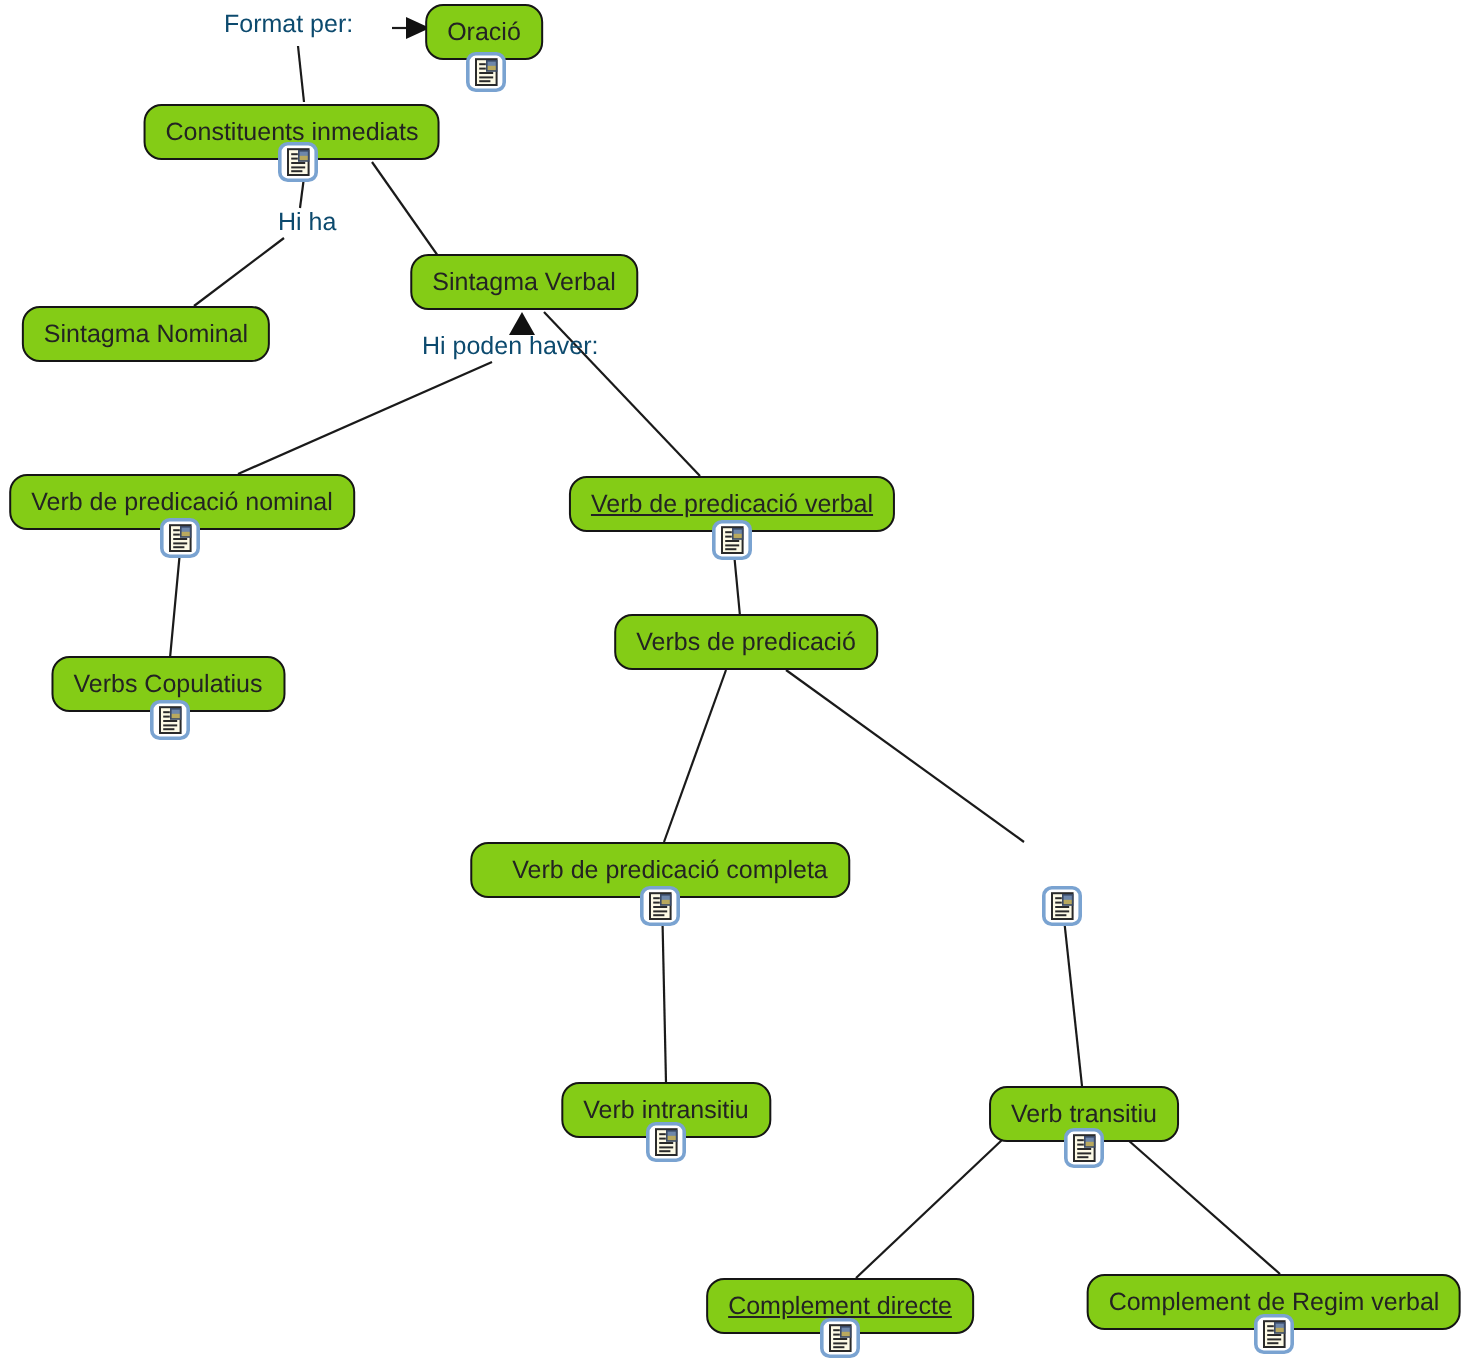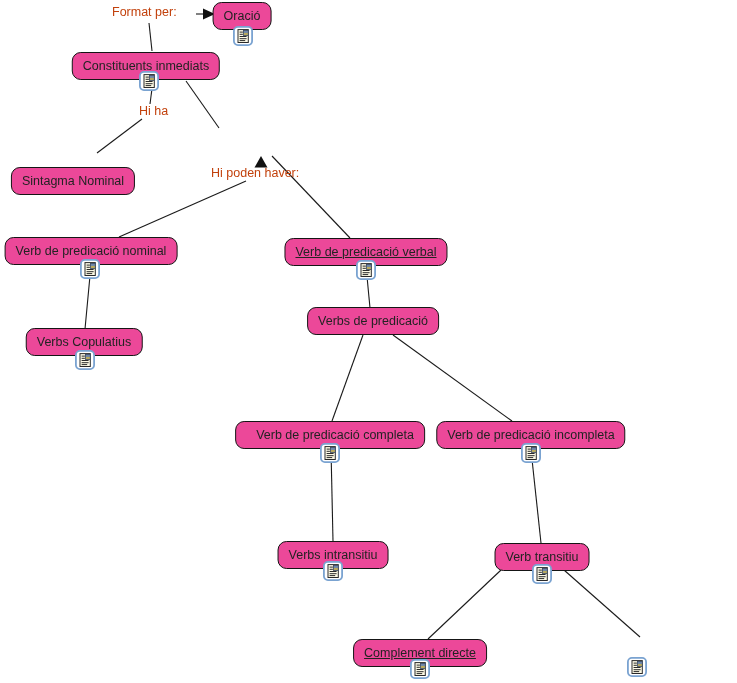--- a/index.html
+++ b/index.html
@@ -5,27 +5,27 @@
   html,body{margin:0;padding:0;background:#ffffff;}
   .canvas{
     position:relative;width:737px;height:683px;background:#ffffff;
     overflow:hidden;font-family:"Liberation Sans",sans-serif;
   }
   .wires{position:absolute;left:0;top:0;z-index:0;}
   .wires line{stroke:#1a1a1a;stroke-width:1.1;}
   .wires polygon{fill:#111111;}
   .node{
     position:absolute;z-index:2;transform:translateX(-50%);
-    background:#ec4899;border:1px solid #151515;border-radius:9px;
+    background:#84cc16;border:1px solid #151515;border-radius:9px;
     height:28px;box-sizing:border-box;padding:3px 10px 4px 10px;
     display:flex;align-items:center;justify-content:center;
     font-size:12.5px;color:#232323;white-space:nowrap;cursor:default;
   }
   .lbl{
-    position:absolute;z-index:1;font-size:12.5px;color:#c2410c;
+    position:absolute;z-index:1;font-size:12.5px;color:#0c4a6e;
     white-space:nowrap;cursor:default;
   }
   .res{position:absolute;z-index:3;width:20px;height:20px;cursor:pointer;}
   .defs{position:absolute;width:0;height:0;overflow:hidden;}
 </style>
 </head>
 <body>
 
 <svg class="defs" aria-hidden="true">
   <defs>
@@ -65,30 +65,31 @@
     <line x1="501" y1="570" x2="428" y2="639"></line>
     <line x1="564" y1="570" x2="640" y2="637"></line>
   </svg>
 
   <div class="lbl" style="left:112px;top:5px;">Format per:</div>
   <div class="lbl" style="left:139px;top:104px;">Hi ha</div>
   <div class="lbl" style="left:211px;top:166px;">Hi poden haver:</div>
 
   <div class="node" style="left:242px;top:2px;">Oració</div>
   <div class="node" style="left:146px;top:52px;">Constituents inmediats</div>
-  <div class="node" style="left:73px;top:167px;">Sintagma Nominal</div>
+  <div class="node" style="left:73px;top:153px;">Sintagma Nominal</div>
+  <div class="node" style="left:262px;top:127px;">Sintagma Verbal</div>
   <div class="node" style="left:91px;top:237px;">Verb de predicació nominal</div>
   <div class="node" style="left:366px;top:238px;text-decoration:underline;">Verb de predicació verbal</div>
   <div class="node" style="left:84px;top:328px;">Verbs Copulatius</div>
   <div class="node" style="left:373px;top:307px;">Verbs de predicació</div>
   <div class="node" style="left:330px;top:421px;padding-left:20px;">Verb de predicació completa</div>
-  <div class="node" style="left:531px;top:421px;">Verb de predicació incompleta</div>
-  <div class="node" style="left:333px;top:541px;">Verbs intransitiu</div>
+  <div class="node" style="left:333px;top:541px;">Verb intransitiu</div>
   <div class="node" style="left:542px;top:543px;">Verb transitiu</div>
   <div class="node" style="left:420px;top:639px;text-decoration:underline;">Complement directe</div>
+  <div class="node" style="left:637px;top:637px;">Complement de Regim verbal</div>
 
   <svg class="res" style="left:233px;top:26px;" viewBox="0 0 20 20">
       <use href="#res-icon"></use>
     </svg>
   <svg class="res" style="left:139px;top:71px;" viewBox="0 0 20 20">
       <use href="#res-icon"></use>
     </svg>
   <svg class="res" style="left:80px;top:259px;" viewBox="0 0 20 20">
       <use href="#res-icon"></use>
     </svg>

